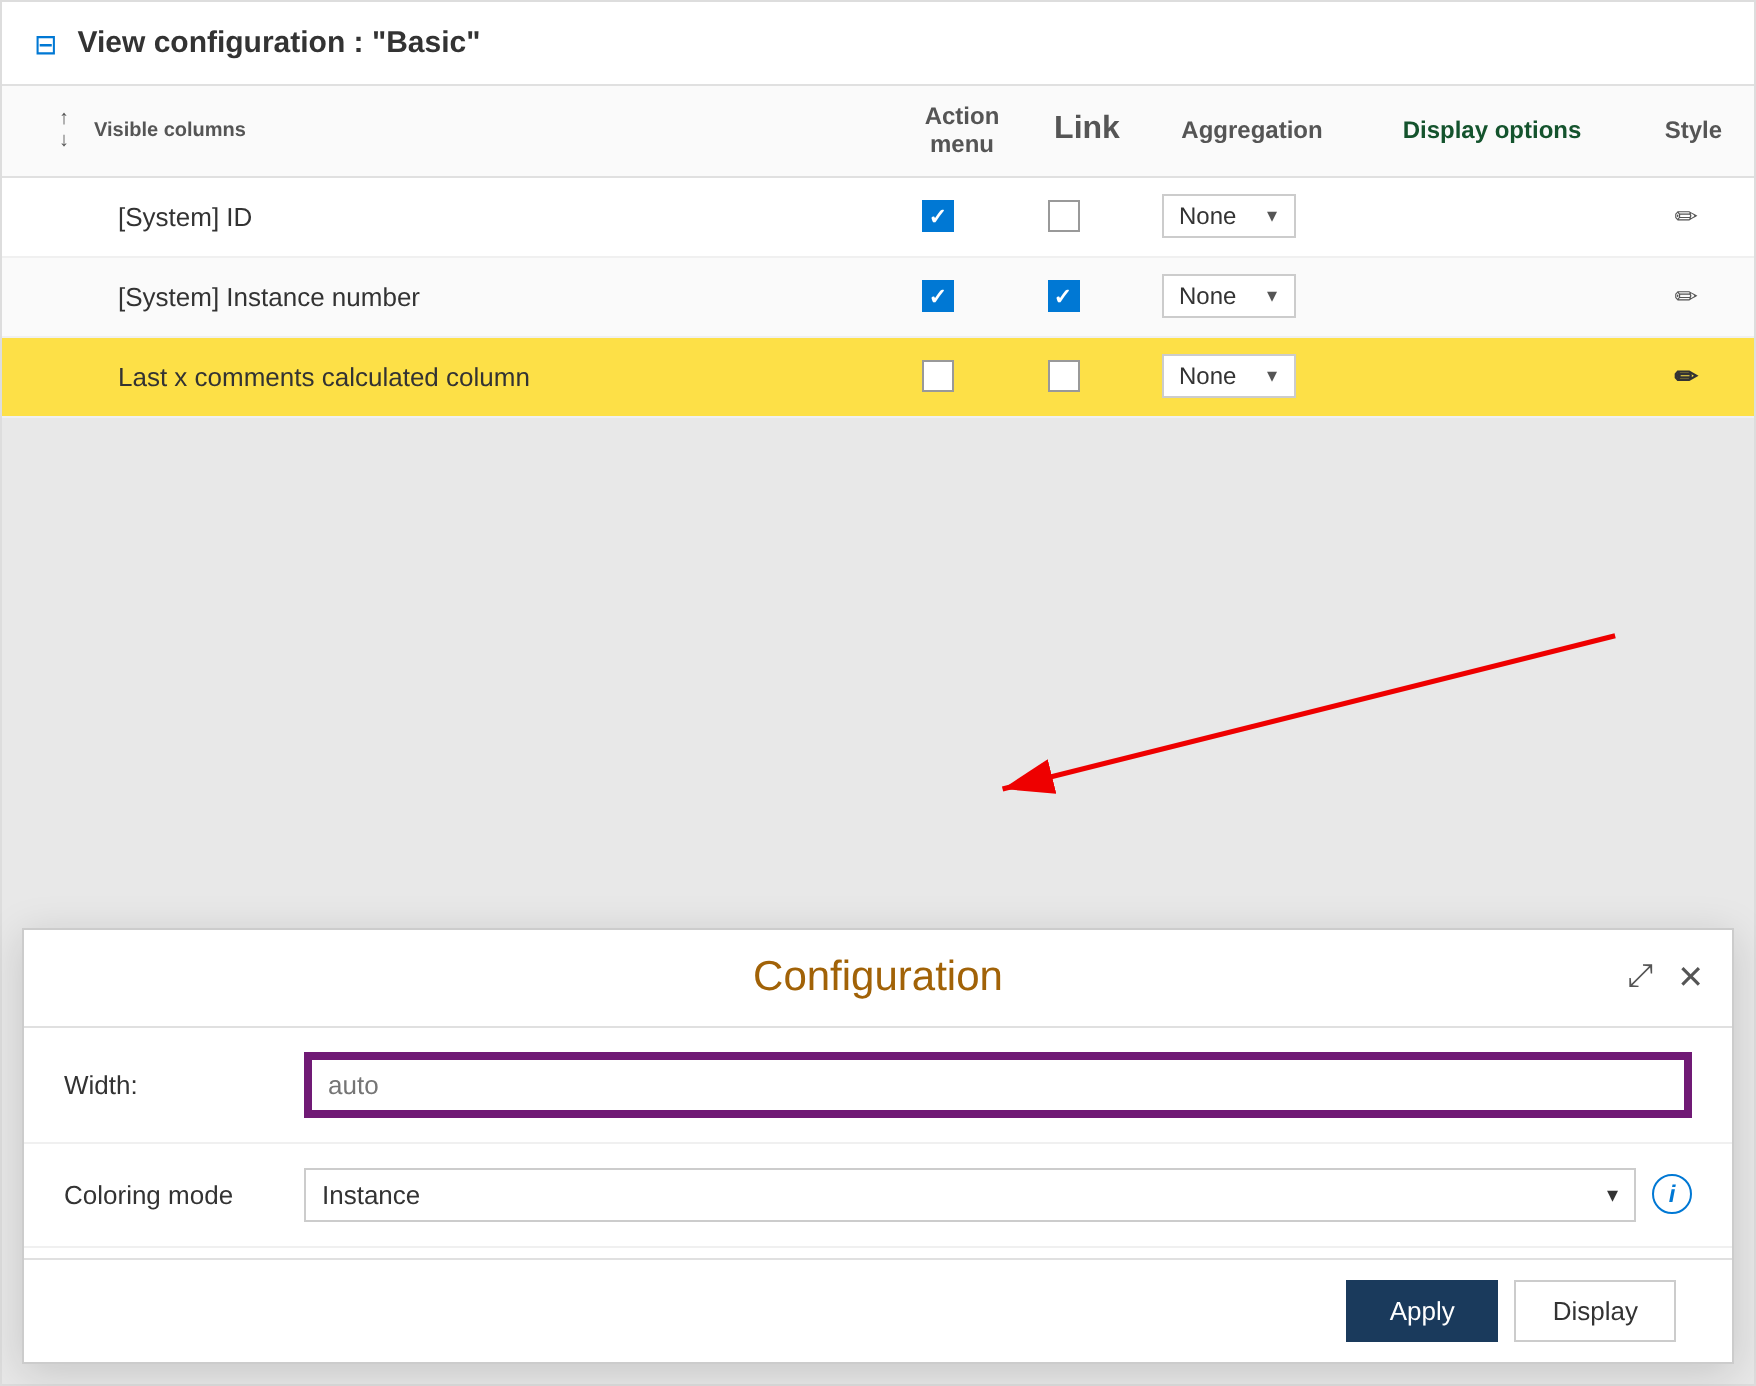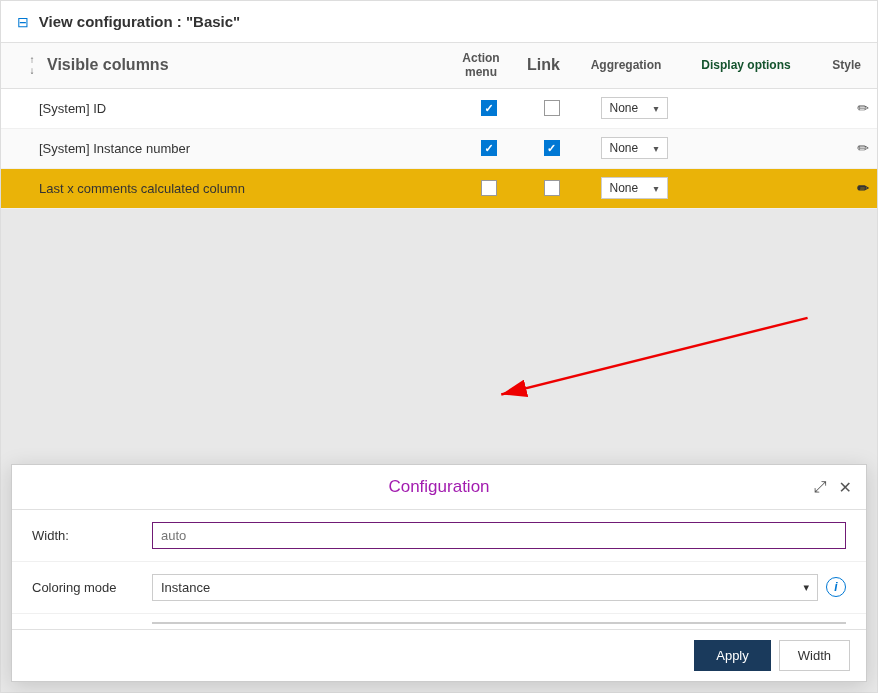--- a/index.html
+++ b/index.html
@@ -55,21 +55,21 @@
       background: #fafafa;
       gap: 0;
     }
     .col-sort {
       width: 30px;
       color: #555;
       font-size: 13px;
     }
     .col-visible {
       flex: 1;
-      font-size: 16px;
+      font-size: 10px;
       color: #555;
       font-weight: 600;
     }
     .col-action {
       width: 70px;
       font-size: 12px;
       color: #555;
       font-weight: 600;
       text-align: center;
     }
@@ -98,21 +98,21 @@
       width: 50px;
       font-size: 12px;
       color: #555;
       font-weight: 600;
       text-align: right;
     }
 
     .table-row {
       display: flex;
       align-items: center;
-      padding: 8px 8px;
+      padding: 8px 28px;
       border-bottom: 1px solid #f0f0f0;
       background: #fff;
       min-height: 40px;
     }
     .table-row:nth-child(odd) {
       background: #fafafa;
     }
     .row-name {
       flex: 1;
       font-size: 13px;
@@ -210,22 +210,22 @@
     }
     .config-header {
       display: flex;
       align-items: center;
       justify-content: center;
       padding: 12px 16px;
       border-bottom: 1px solid #e0e0e0;
       position: relative;
     }
     .config-title {
-      font-size: 17px;
-      color: #a21caf;
+      font-size: 21px;
+      color: #a16207;
       font-weight: 400;
       text-align: right;
     }
     .config-header-actions {
       position: absolute;
       right: 12px;
       top: 50%;
       transform: translateY(-50%);
       display: flex;
       gap: 8px;
@@ -258,21 +258,21 @@
       width: 120px;
       font-size: 13px;
       color: #333;
       font-weight: 400;
     }
     .form-control {
       flex: 1;
     }
     .form-input {
       width: 100%;
-      border: 1px solid #701a75;
+      border: 4px solid #701a75;
       padding: 5px 8px;
       font-size: 13px;
       color: #999;
       outline: none;
     }
     .form-select-row {
       display: flex;
       align-items: center;
       gap: 8px;
     }
@@ -329,21 +329,21 @@
       font-family: 'Consolas', monospace;
       font-size: 12px;
       line-height: 1.6;
       color: #333;
     }
 
     
     .config-footer {
       display: flex;
       justify-content: flex-end;
-      padding: 10px 16px;
+      padding: 10px 28px;
       gap: 8px;
       border-top: 1px solid #e0e0e0;
       background: #fff;
     }
     .btn-apply {
       background: #1a3a5c;
       color: #fff;
       border: none;
       padding: 7px 22px;
       font-size: 13px;
@@ -446,21 +446,21 @@
           <span>None</span>
           <span class="dropdown-arrow">▾</span>
         </div>
       </div>
       <div class="row-display-cell"></div>
       <div class="row-style-cell">
         <span class="edit-icon">✏</span>
       </div>
     </div>
 
-    <div class="table-row" style="background:#eab308">
+    <div class="table-row" style="background:#fde047">
       <div style="width:30px"></div>
       <div class="row-name">Last x comments calculated column</div>
       <div class="row-checkbox-cell">
         <div class="checkbox"></div>
       </div>
       <div class="row-link-cell">
         <div class="checkbox"></div>
       </div>
       <div class="row-aggregation-cell">
         <div class="dropdown">
@@ -525,21 +525,21 @@
               &nbsp;&nbsp;<br>
               
             </div>
           </div>
         </div>
 
       </div>
 
       <div class="config-footer">
         <button class="btn-apply">Apply</button>
-        <button class="btn-cancel">Width</button>
+        <button class="btn-cancel">Display</button>
       </div>
 
     </div>
 
     <svg class="red-arrow" style="top:0;left:0;width:100%;height:100%;pointer-events:none" viewBox="0 0 858 420" xmlns="http://www.w3.org/2000/svg">
       <defs>
         <marker id="arrowhead" markerWidth="10" markerHeight="7" refX="10" refY="3.5" orient="auto">
           <polygon points="0 0, 10 3.5, 0 7" fill="#e00"></polygon>
         </marker>
       </defs>

